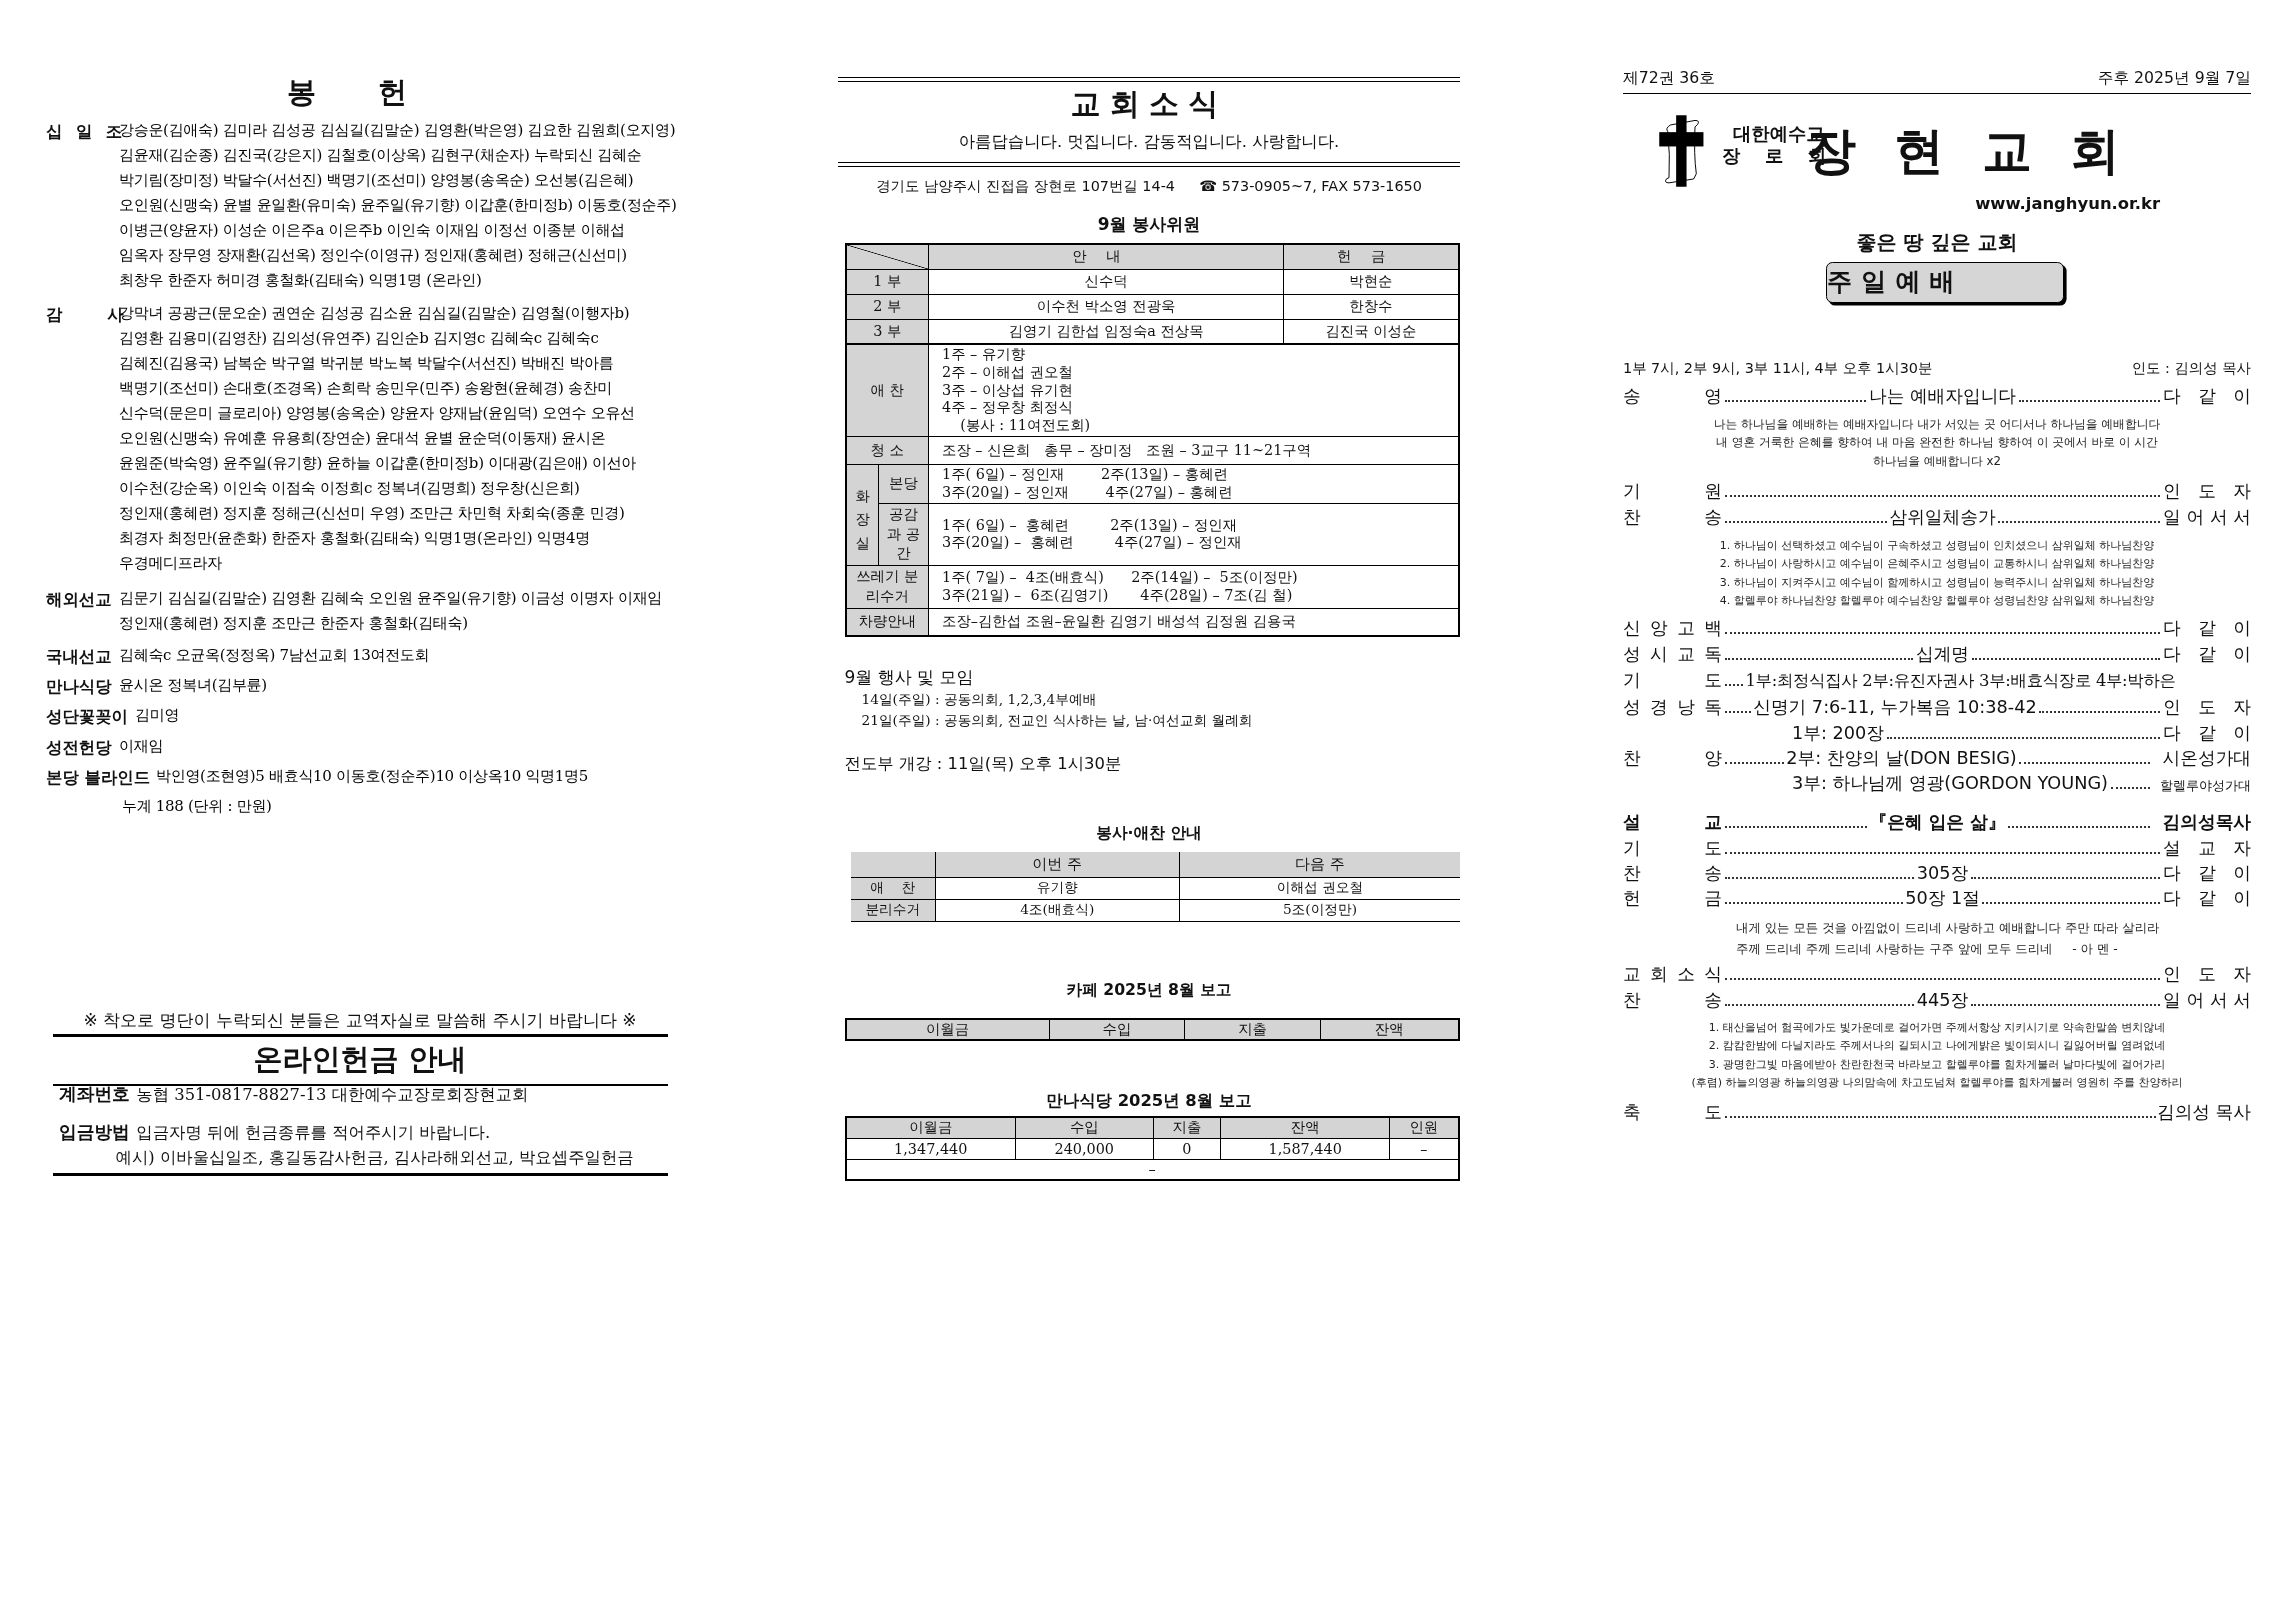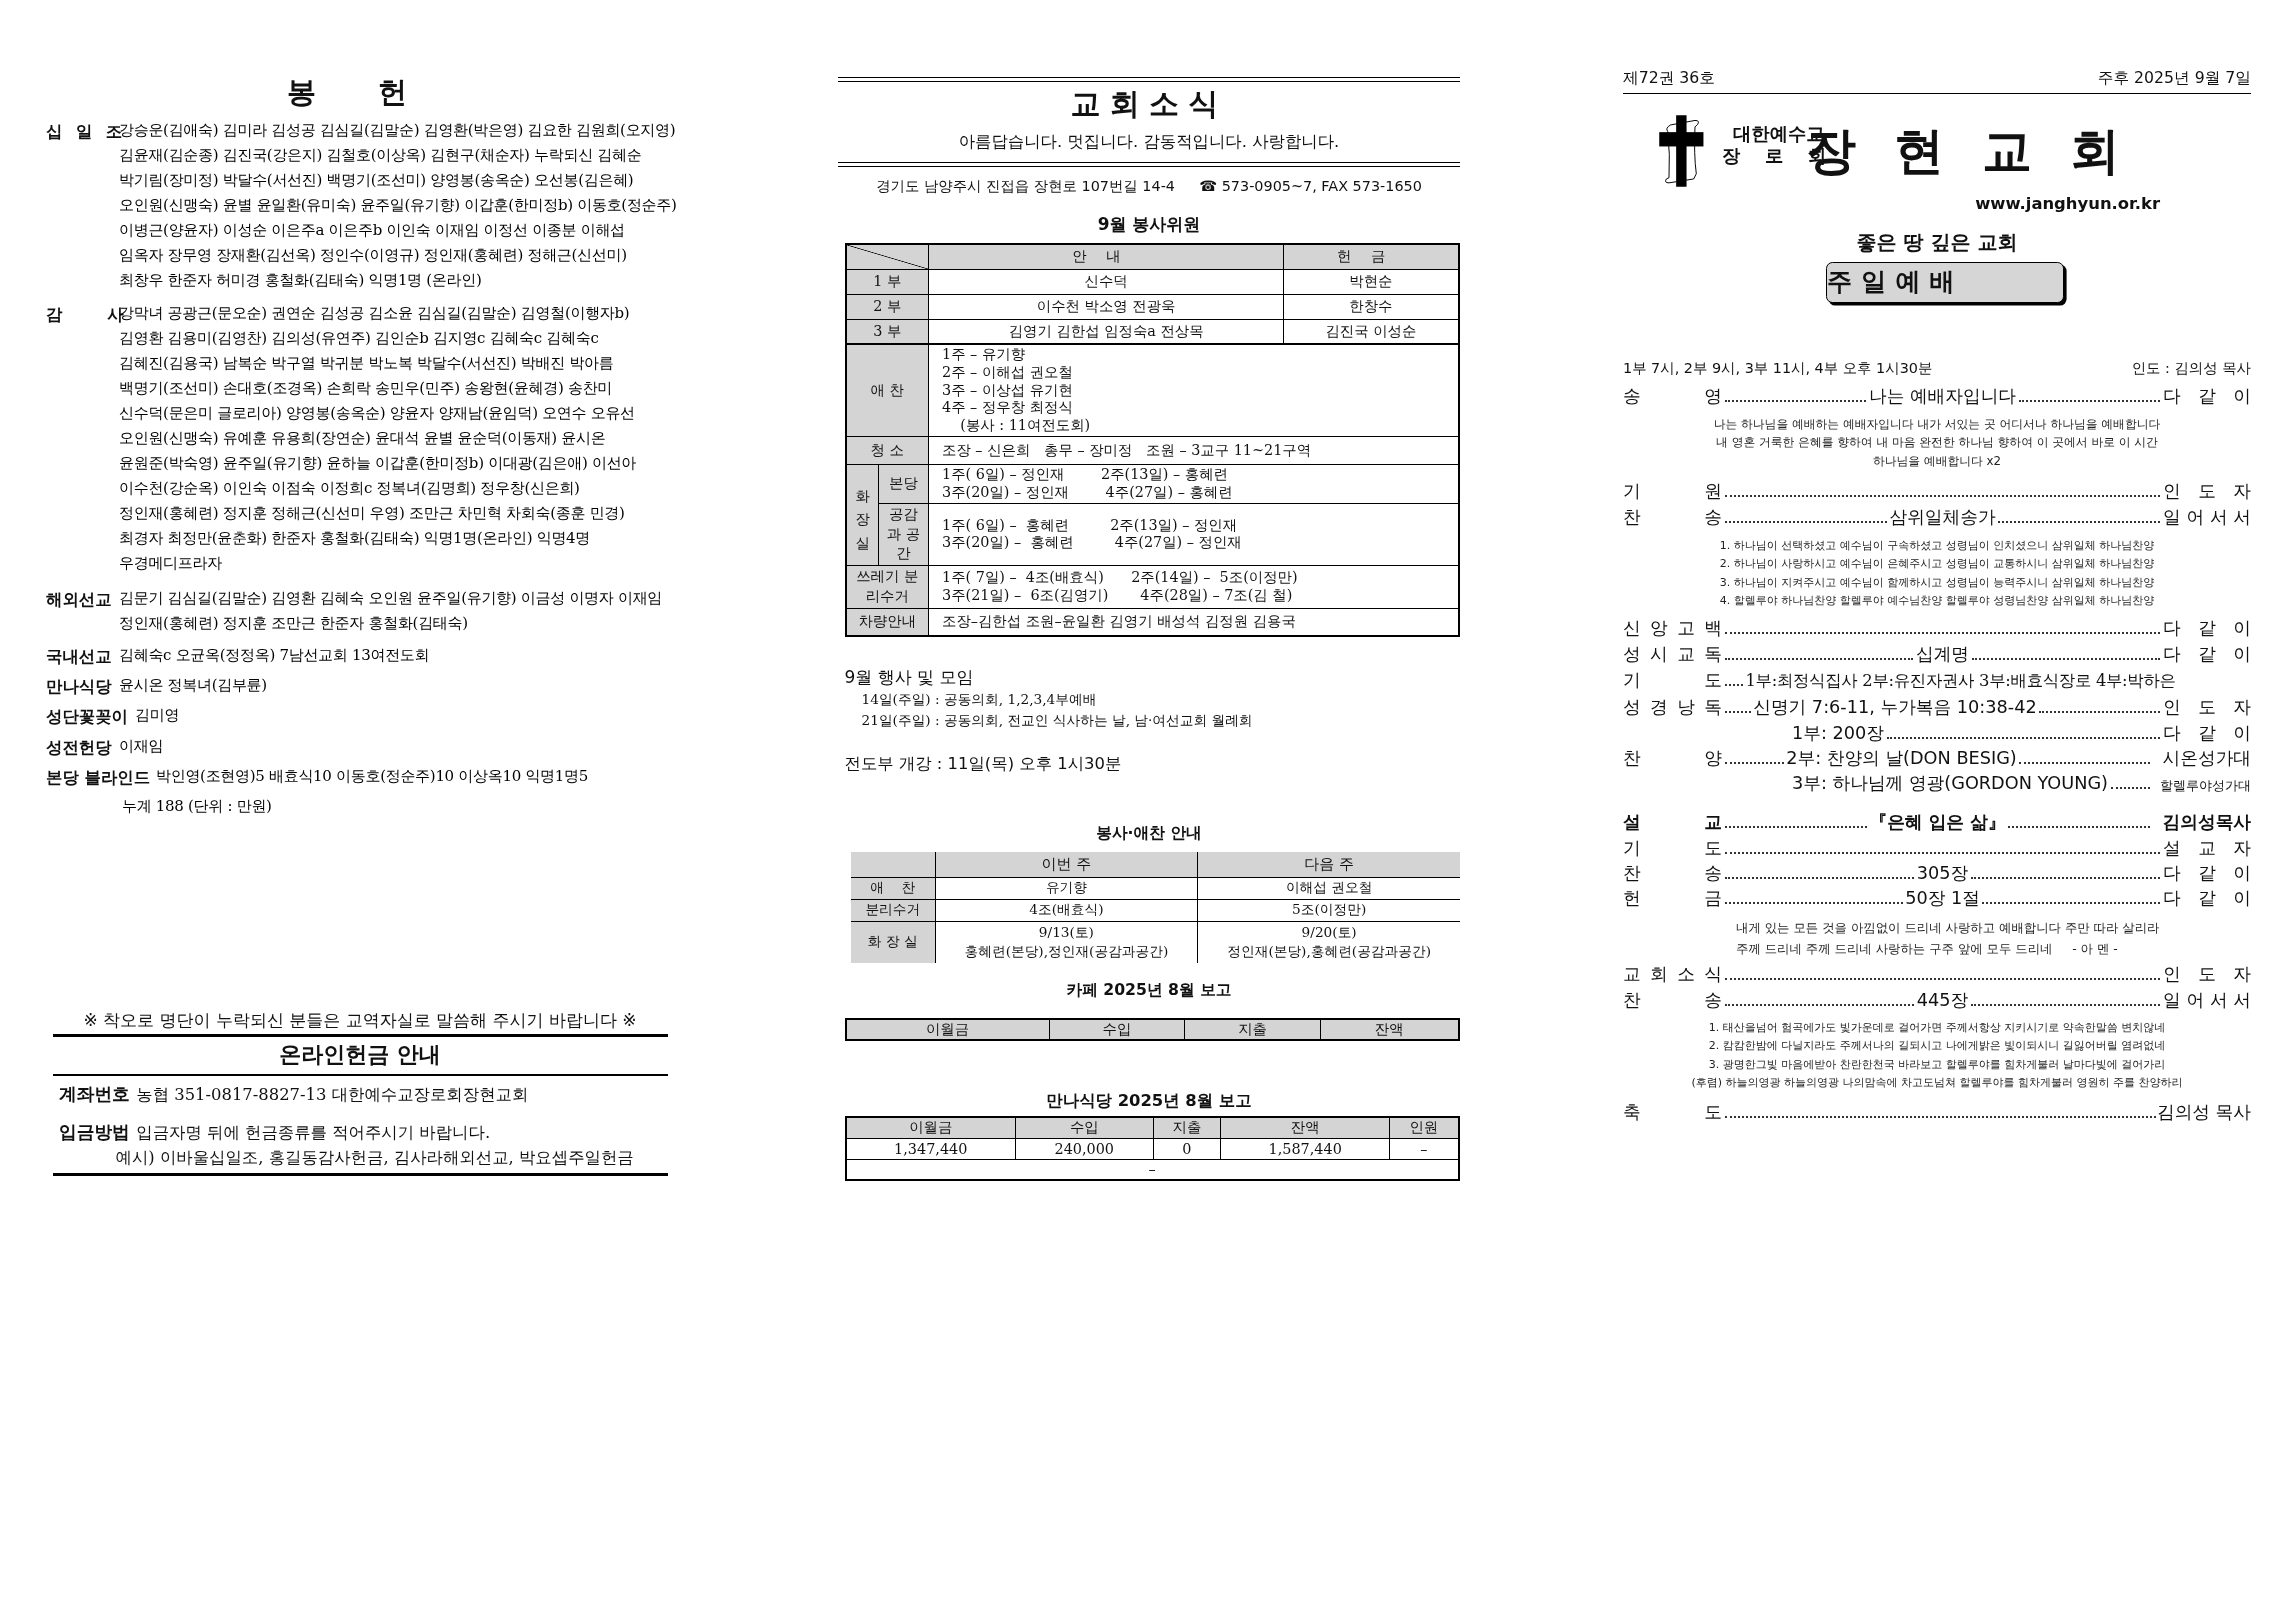--- a/index.html
+++ b/index.html
@@ -10,21 +10,21 @@
   #left { left: 46px; width: 628px; }
   .big-title { position: absolute; left: 0; width: 628px; top: 73px; text-align: center; font-family: "DejaVu Sans", sans-serif; font-weight: bold; font-size: 29px; letter-spacing: 26px; }
   .donor-block { position: absolute; left: 0; width: 628px; }
   .donor-label { position: absolute; left: 0; font-family: "DejaVu Sans", sans-serif; font-weight: bold; font-size: 16.4px; white-space: nowrap; }
   .donor-text { position: absolute; font-size: 15px; line-height: 25px; color: #000000; letter-spacing: -0.3px; }
   .donor-text div { white-space: nowrap; }
   .notice { position: absolute; top: 1009px; left: 0; width: 628px; text-align: center; font-family: "DejaVu Sans", sans-serif; font-size: 17px; }
   .online-box { position: absolute; top: 1034px; left: 6.5px; width: 615px; }
   .thick { height: 2.6px; background: #000; }
   .thin { height: 1.3px; background: #000; }
-  .online-title { text-align: center; font-family: "DejaVu Sans", sans-serif; font-weight: bold; font-size: 22px; padding: 3.9px 0 3.9px; }
+  .online-title { text-align: center; font-family: "DejaVu Sans", sans-serif; font-weight: bold; font-size: 29px; padding: 3.9px 0 3.9px; }
   .online-row { position: absolute; left: 6.5px; white-space: nowrap; font-size: 16.4px; }
   .online-row b { font-family: "DejaVu Sans", sans-serif; font-size: 17.7px; margin-right: 6.5px; }
   
   #mid { left: 838px; width: 622px; }
   .dline { position: absolute; left: 0; width: 622px; }
   .dline .l { height: 1.3px; background: #000; }
   .mid-title { position: absolute; top: 84px; left: 0; width: 622px; text-align: center; font-family: "DejaVu Sans", sans-serif; font-weight: bold; font-size: 30px; letter-spacing: 9.2px; }
   .mid-slogan { position: absolute; top: 131px; left: 0; width: 622px; text-align: center; font-family: "DejaVu Sans", sans-serif; font-size: 16.4px; }
   .mid-address { position: absolute; top: 177px; left: 0; width: 622px; text-align: center; font-family: "DejaVu Sans", sans-serif; font-size: 14.4px; }
   .sub-title { position: absolute; left: 0; width: 622px; text-align: center; font-family: "DejaVu Sans", sans-serif; font-size: 17px; font-weight: bold; }
@@ -261,31 +261,20 @@
     <tr style="height:22px;">
       <td class="rh" style="white-space:pre;">애    찬</td>
       <td class="vl">유기향</td>
       <td class="vl">이해섭 권오철</td>
     </tr>
     <tr style="height:22px;">
       <td class="rh">분리수거</td>
       <td class="vl">4조(배효식)</td>
       <td class="vl">5조(이정만)</td>
     </tr>
-    <tr style="border-bottom:none;">
-      <td class="rh" style="border-bottom:none;">화 장 실</td>
-      <td class="vl" style="border-bottom:none;line-height:19.6px;">
-        <div>9/13(토)</div>
-        <div>홍혜련(본당),정인재(공감과공간)</div>
-      </td>
-      <td class="vl" style="border-bottom:none;line-height:19.6px;">
-        <div>9/20(토)</div>
-        <div>정인재(본당),홍혜련(공감과공간)</div>
-      </td>
-    </tr>
   </tbody>
     </table>
 
   <div class="sub-title" style="top:980px;font-size:15.7px;">카페 2025년 8월 보고</div>
   <table class="fin-table" style="top:1018px;">
     <tbody>
         <tr>
       <th>이월금</th>
       <th>수입</th>
       <th>지출</th>

